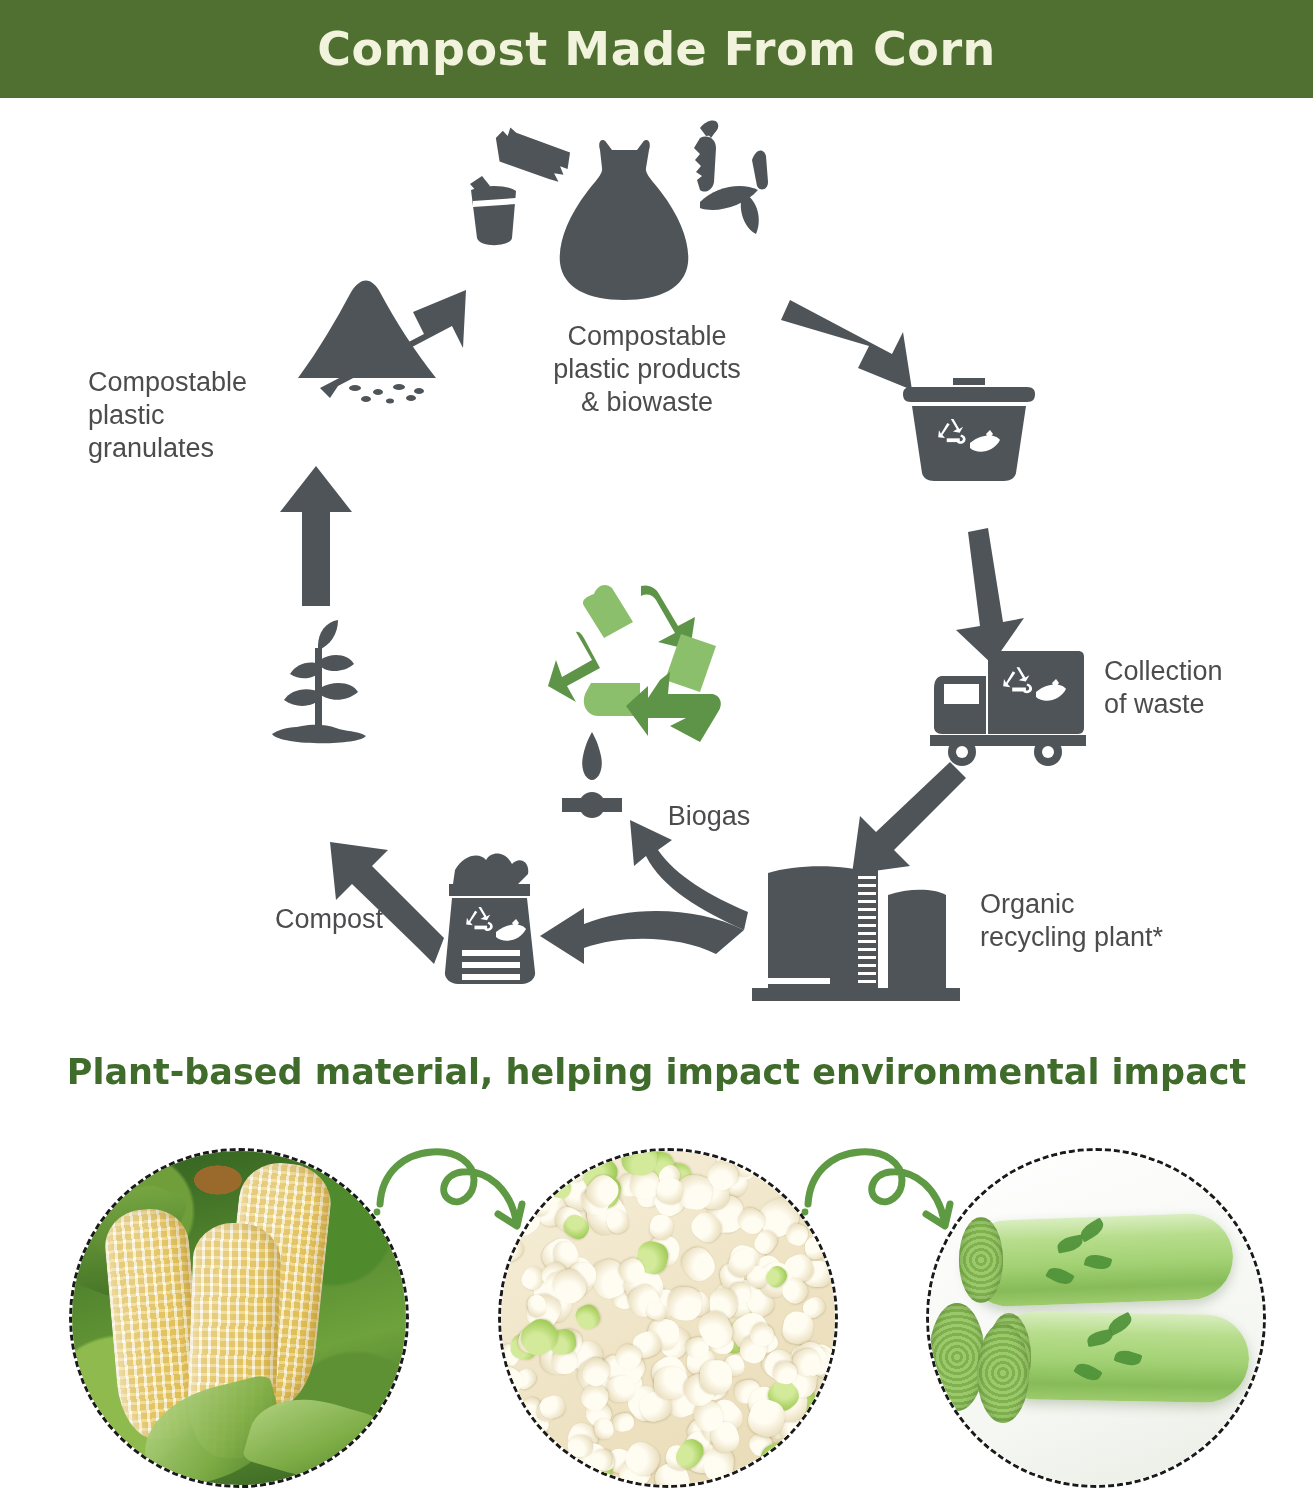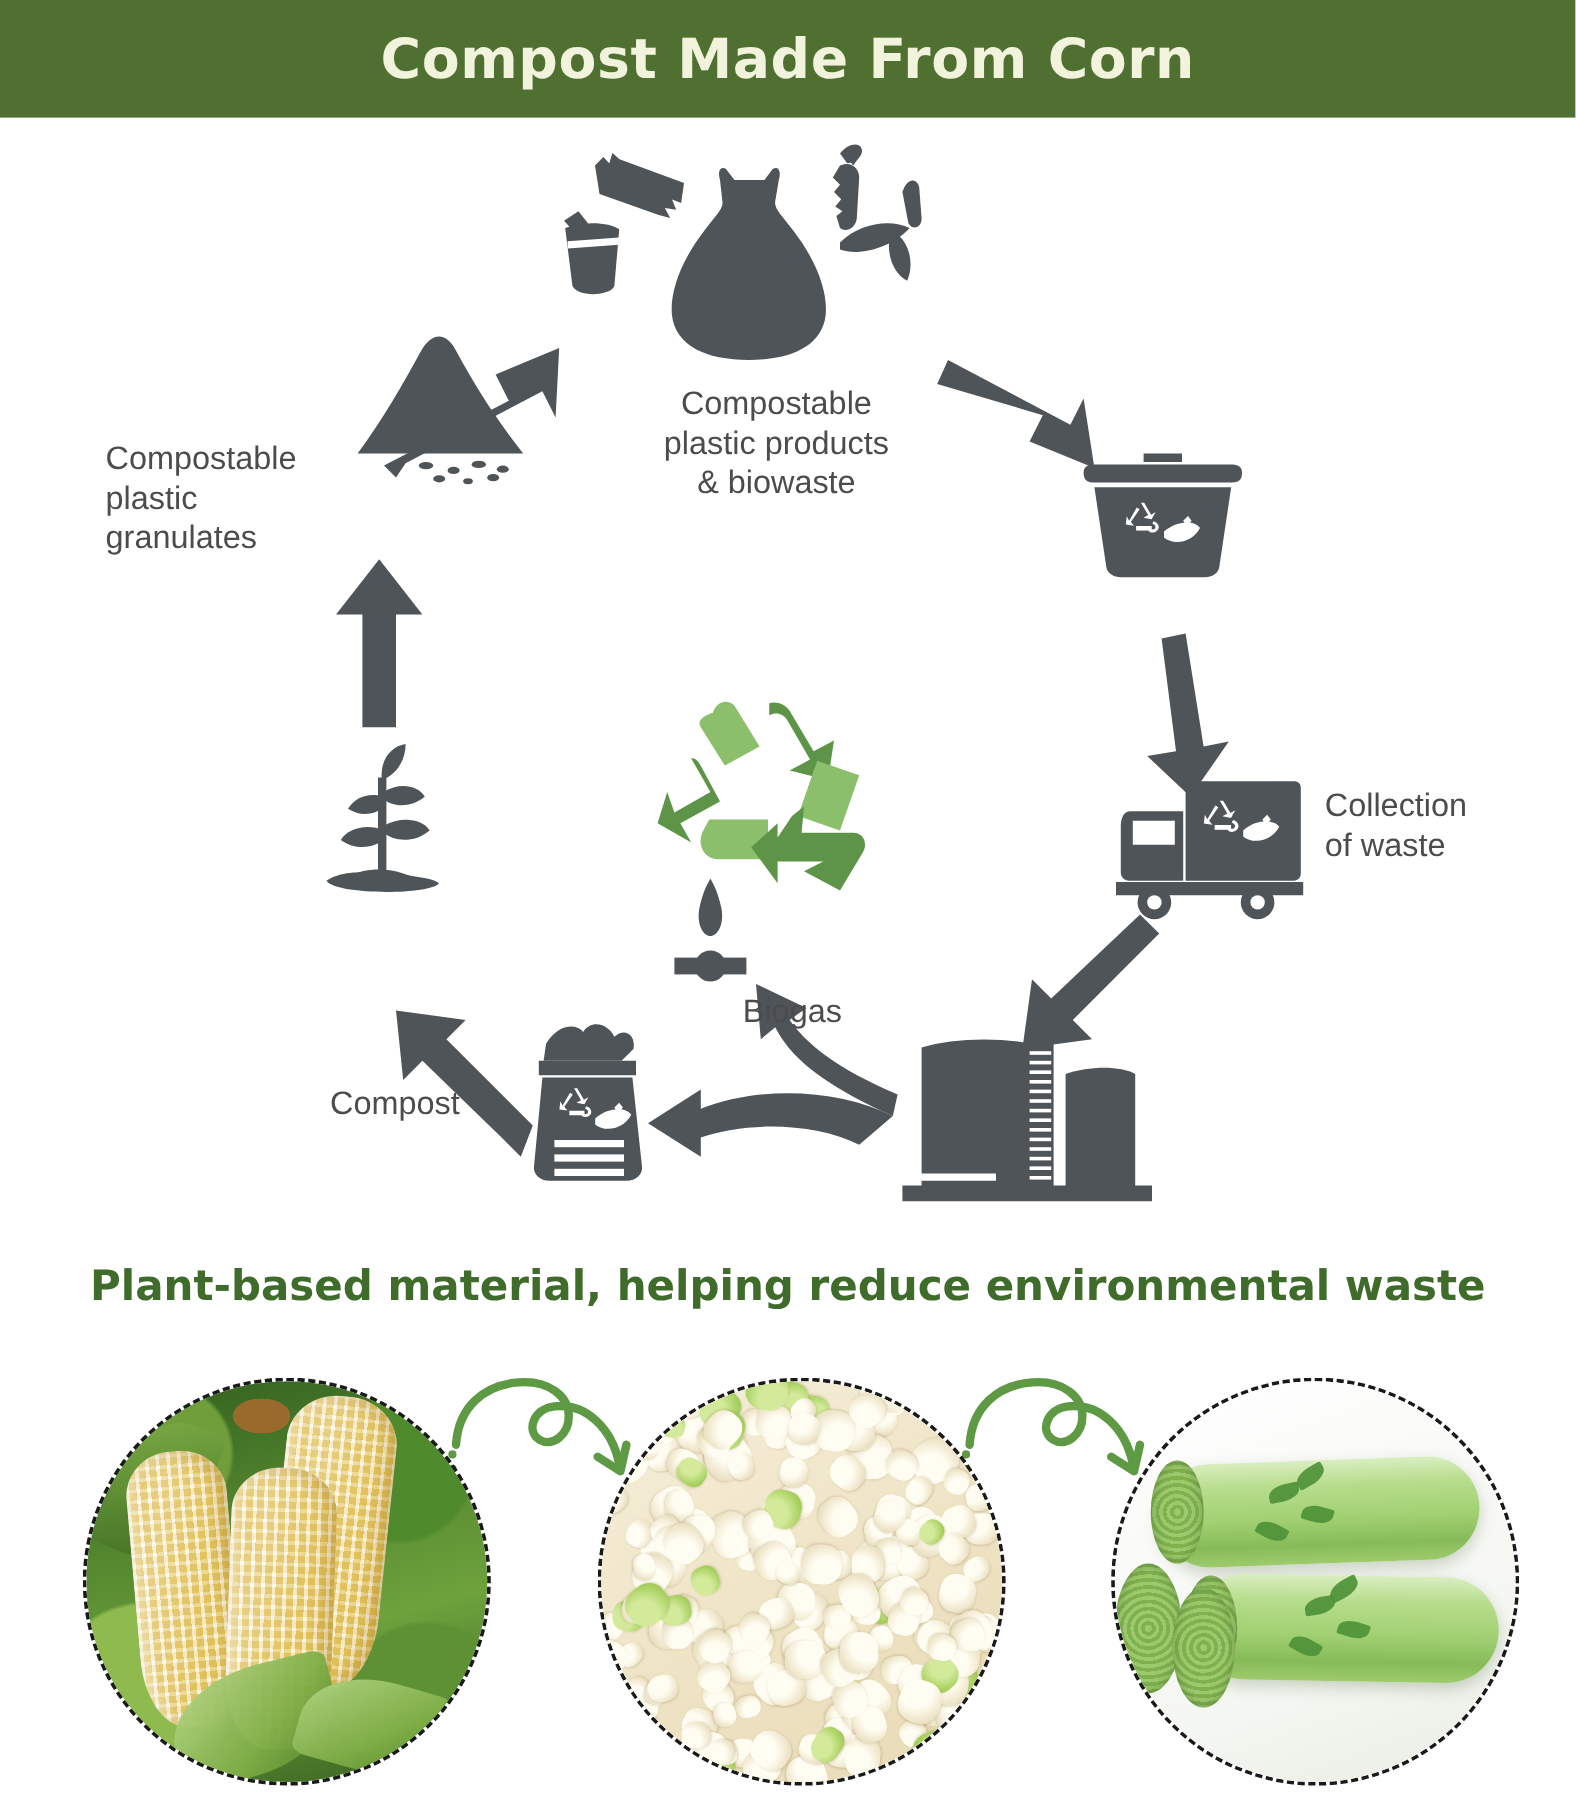--- a/index.html
+++ b/index.html
@@ -55,21 +55,21 @@
     color: #4C4C4E;
     font-family: "Liberation Sans", sans-serif;
     font-size: 27px;
     line-height: 1.22;
     white-space: pre-line;
   }
   .lbl-products   { left: 523px; top: 222px; width: 248px; text-align: center; }
   .lbl-bin        { left: 1013px; top: 292px; width: 220px; text-align: left; }
   .lbl-collection { left: 1104px; top: 557px; width: 220px; text-align: left; }
   .lbl-plant      { left: 980px; top: 790px; width: 250px; text-align: left; }
-  .lbl-biogas     { left: 619px; top: 729px; width: 180px; text-align: left; }
+  .lbl-biogas     { left: 619px; top: 702px; width: 180px; text-align: center; }
   .lbl-compost    { left: 275px; top: 805px; width: 160px; text-align: left; }
   .lbl-feedstock  { left: 88px; top: 554px; width: 210px; text-align: left; }
   .lbl-granulates { left: 88px; top: 268px; width: 230px; text-align: left; }
 
   
   .subtitle {
     position: absolute;
     left: 0;
     top: 1052px;
     width: 1313px;
@@ -381,28 +381,30 @@
         <ellipse cx="411" cy="300" rx="5" ry="3"></ellipse>
       </g>
     </g>
   </svg>
 
   <div class="node-label lbl-products">Compostable
 plastic products
 &amp; biowaste</div>
   <div class="node-label lbl-collection">Collection
 of waste</div>
+  <div class="node-label lbl-plant">Organic
+recycling plant*</div>
   <div class="node-label lbl-biogas">Biogas</div>
   <div class="node-label lbl-compost">Compost</div>
   <div class="node-label lbl-granulates">Compostable
 plastic
 granulates</div>
 </div>
 
-<div class="subtitle">Plant-based material, helping reduce environmental waste</div>
+<div class="subtitle">Plant-based material, helping impact environmental impact</div>
 
 <div class="photo-row">
 
   <svg class="arrow-link" style="left:370px; top:8px; width:170px; height:120px;" viewBox="0 0 170 120" xmlns="http://www.w3.org/2000/svg">
     <path d="M10 66 C12 34 34 16 62 14 C88 12 104 26 104 42 C104 58 90 68 80 62
              C68 55 74 36 92 34 C118 31 140 52 146 82" fill="none" stroke="#5D9A43" stroke-width="7" stroke-linecap="round"></path>
     <path d="M128 76 L147 88 L152 66" fill="none" stroke="#5D9A43" stroke-width="7" stroke-linecap="round" stroke-linejoin="round"></path>
     <circle cx="7" cy="74" r="3.4" fill="#5D9A43"></circle>
     <circle cx="7" cy="86" r="3.4" fill="#5D9A43"></circle>
   </svg>

